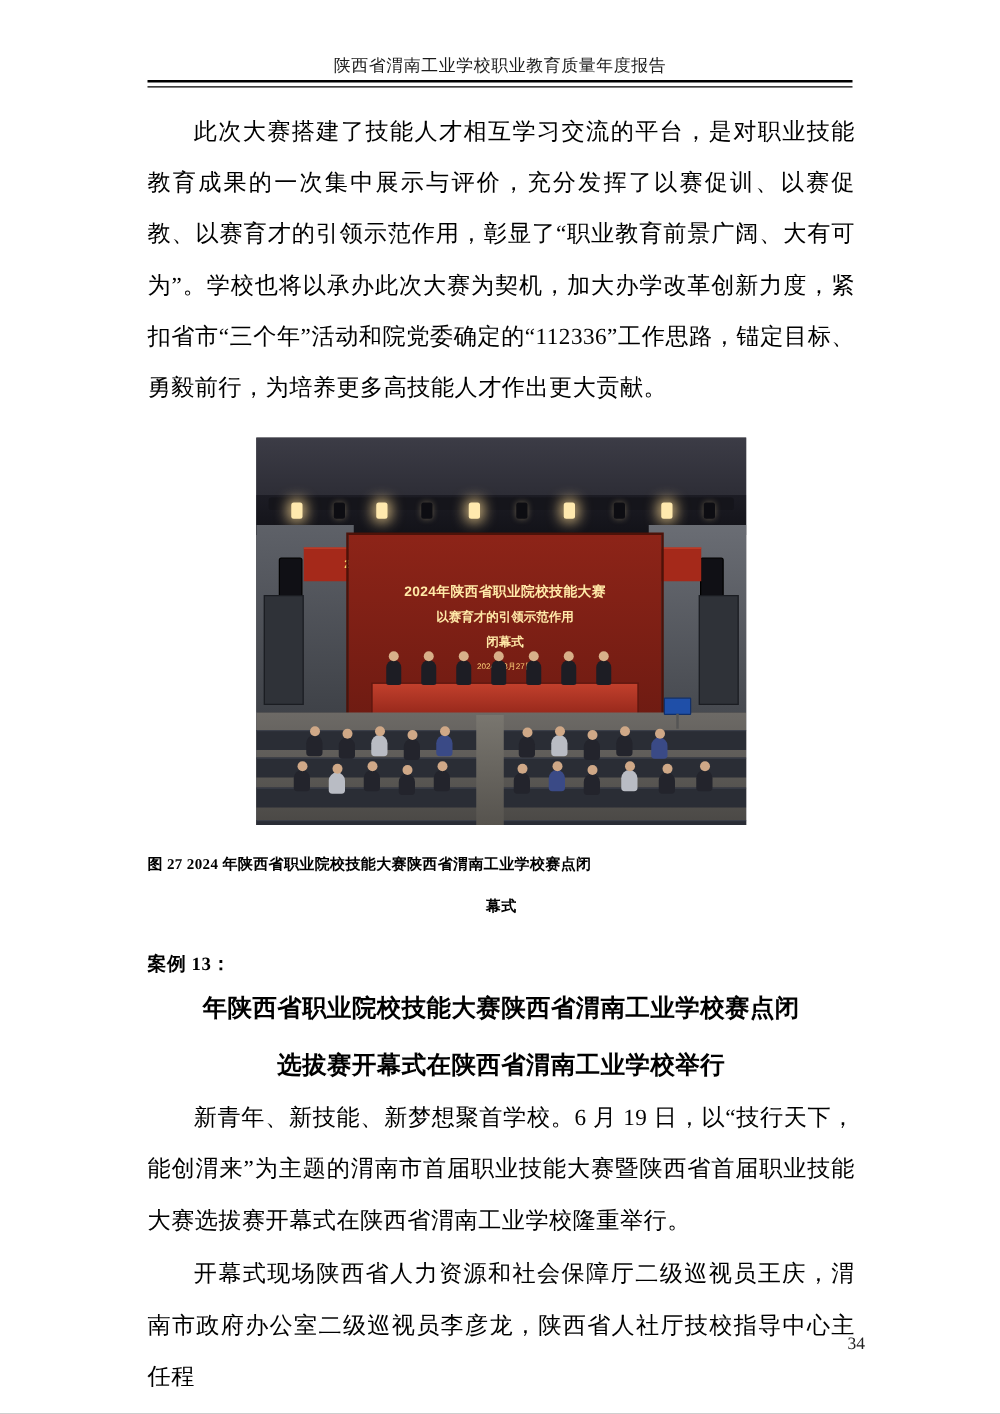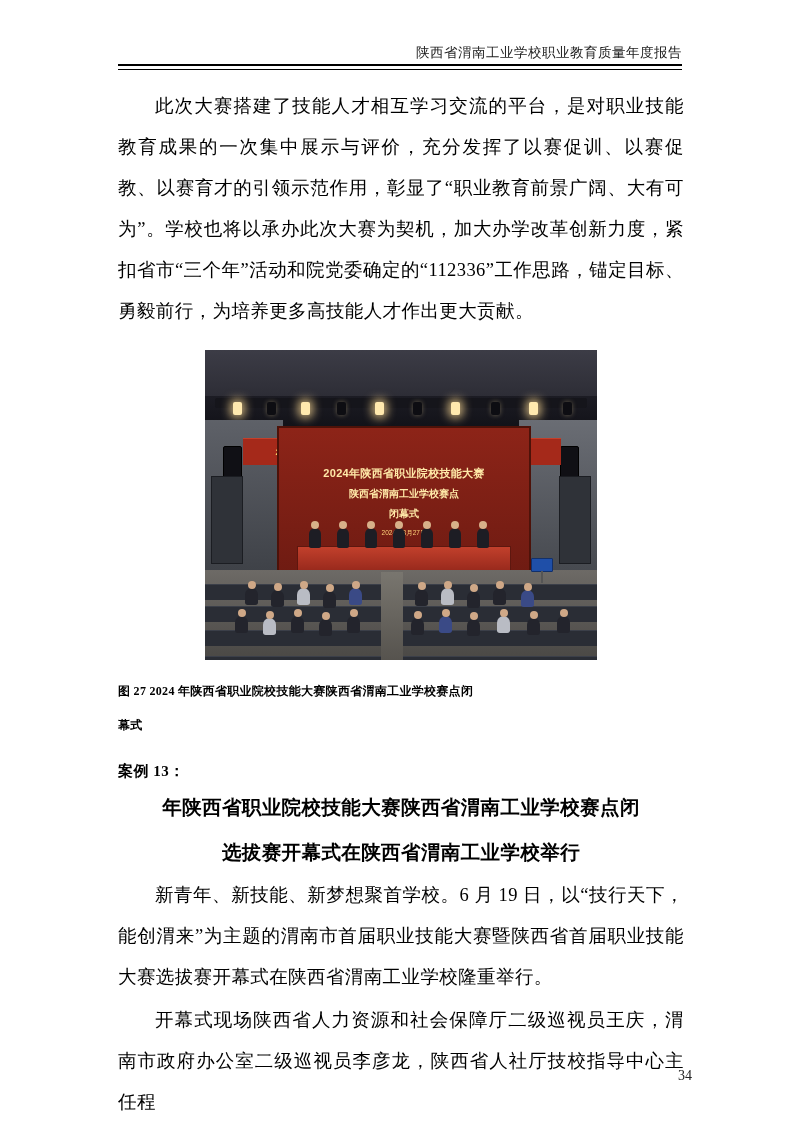--- a/index.html
+++ b/index.html
@@ -18,21 +18,21 @@
     color: #000000;
     box-sizing: border-box;
   }
 
   
   .header {
     position: absolute;
     left: 118px;
     top: 44px;
     width: 564px;
-    text-align: right;
+    text-align: center;
     font-size: 13.5px;
     letter-spacing: 0.5px;
     color: #1a1a1a;
     font-family: "Liberation Serif", "DejaVu Serif", serif;
   }
   .header-rule {
     position: absolute;
     left: 118px;
     width: 564px;
     background: #000000;
@@ -187,21 +187,21 @@
   }
 
   .caption {
     margin-top: 14px;
     font-size: 12px;
     line-height: 34px;
     text-align: left;
     font-weight: bold;
     letter-spacing: 0.3px;
   }
-  .caption .cap-line2 { display: block; }
+  .caption .cap-line2 { display: block; text-align: center; }
 
   
   h2.case-title {
     margin: 20px 0 6px 0;
     font-size: 15px;
     font-weight: bold;
     letter-spacing: 0.5px;
   }
   h3.sub-title {
     margin: 4px 0 2px 0;
@@ -255,21 +255,21 @@
         <div class="speaker" style="left:18px; top:96px;"></div>
         <div class="speaker" style="right:18px; top:96px;"></div>
         <div class="door" style="left:6px; top:126px;"></div>
         <div class="door" style="right:6px; top:126px;"></div>
 
         <div class="banner-top">2024年陕西省职业院校技能大赛陕西省渭南工业学校赛点</div>
 
         <div class="stage">
           <div class="screen-lines">
             <div class="sl1">2024年陕西省职业院校技能大赛</div>
-            <div class="sl2">陕西省渭南工业学校赛点</div>
+            <div class="sl2">以赛育才的引领示范作用</div>
             <div class="sl3">闭幕式</div>
             <div class="sl4">2024年3月27日</div>
           </div>
         </div>
 
         <div class="head-table"></div>
         <div class="seated" style="left:104px;">
             <i></i>
           </div>
         <div class="seated" style="left:132px;">

